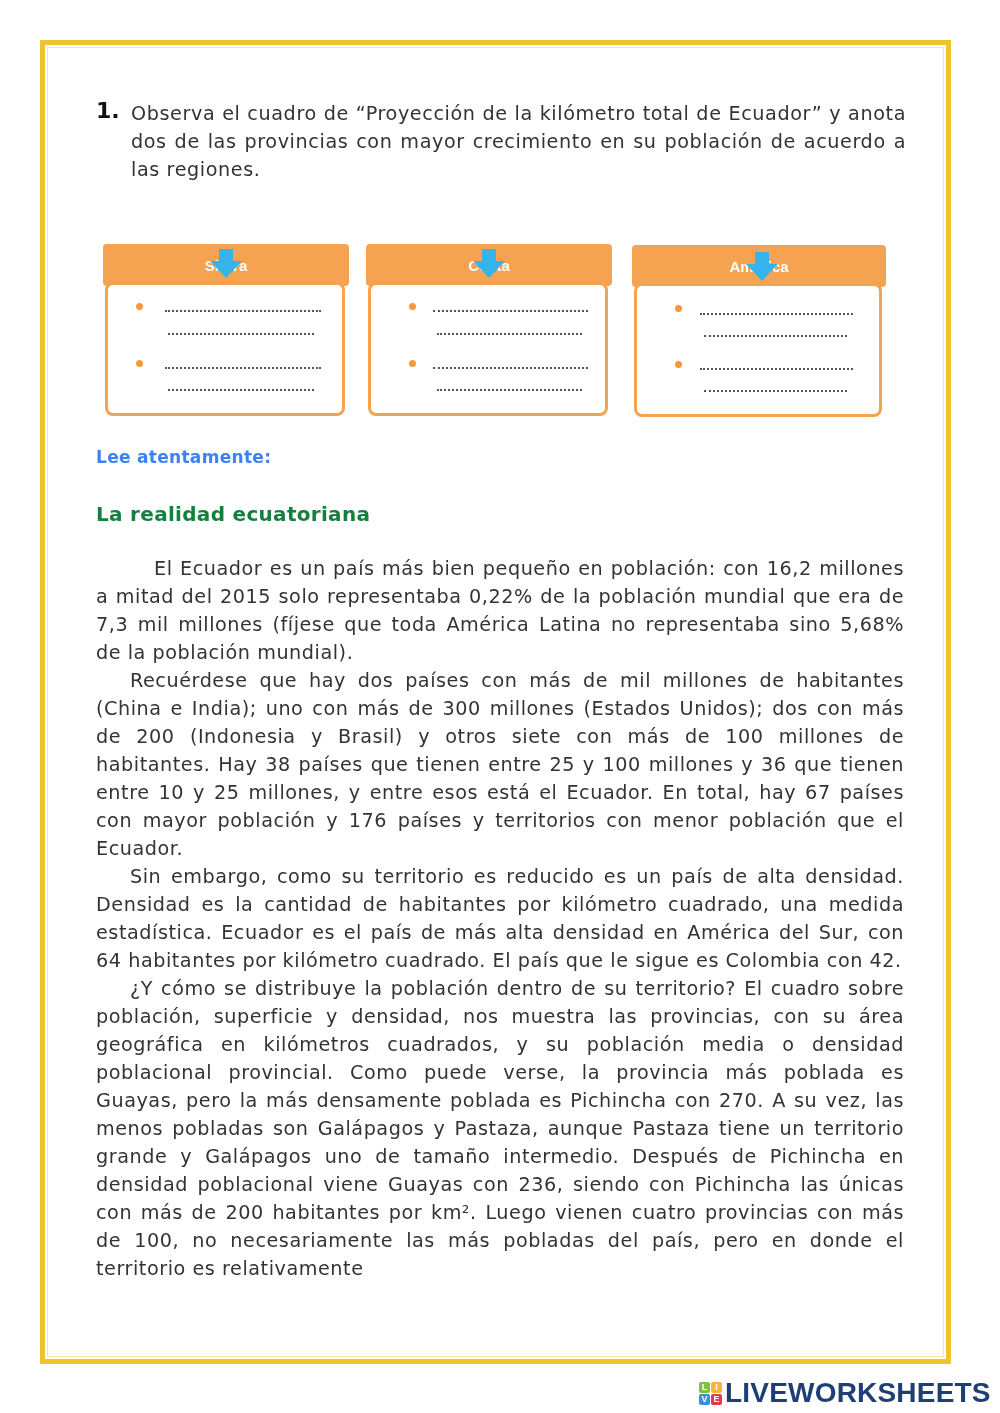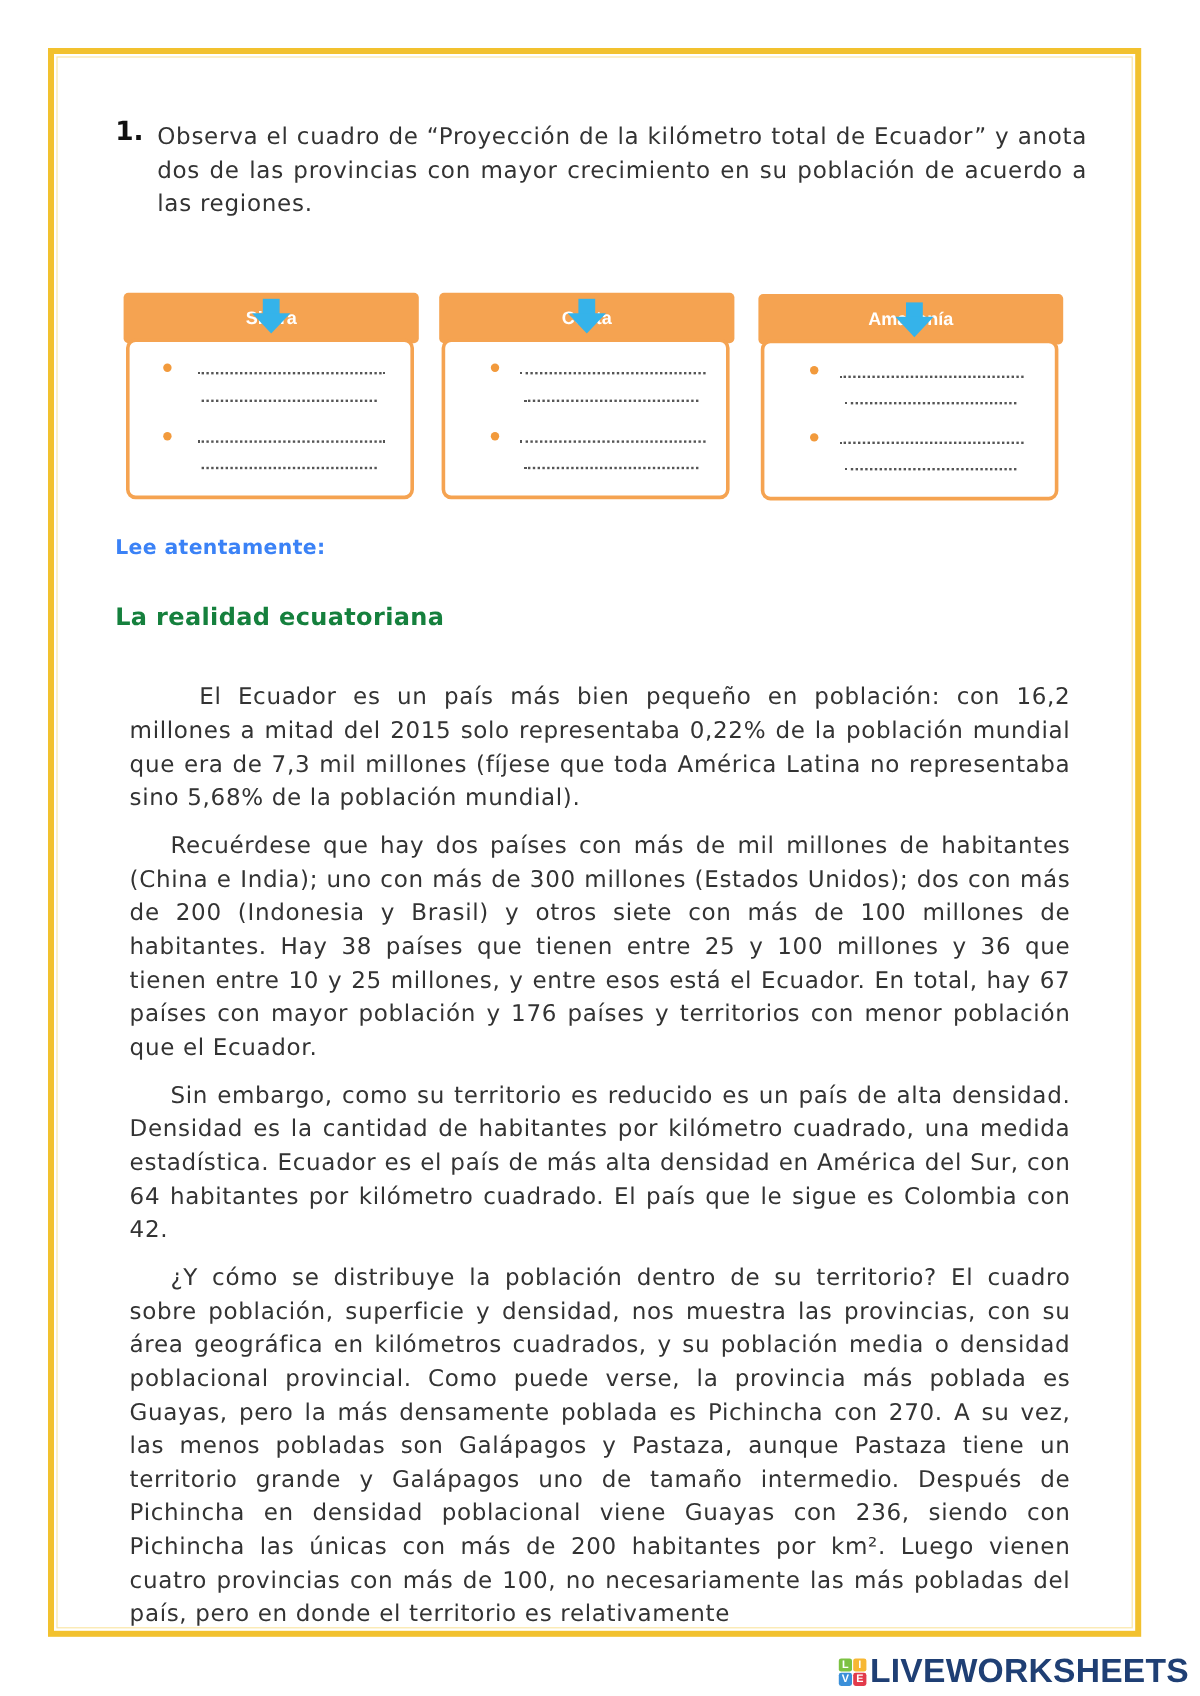--- a/index.html
+++ b/index.html
@@ -47,21 +47,21 @@
       position: absolute; height: 0; border-top: 2px dotted #555;
     }
 
     .lee { position: absolute; left: 96px; top: 447px; font-weight: bold; font-size: 17px; color: #3b82f6; letter-spacing: 0.3px; }
     .title-red { position: absolute; left: 96px; top: 502px; font-weight: bold; font-size: 20px; color: #15803d; letter-spacing: 0.3px; }
 
     .body-text {
       position: absolute; left: 96px; top: 555px; width: 808px;
       font-size: 19.2px; line-height: 28px; letter-spacing: 0.55px; color: #333;
     }
-    .body-text p { margin: 12px; text-align: justify; text-indent: 34px; }
+    .body-text p { margin: 0; text-align: justify; text-indent: 34px; }
     .body-text p.first { text-indent: 58px; }
 
     .logo {
       position: absolute; left: 699px; top: 1377px; display: flex; align-items: center;
     }
     .logo-tiles { display: grid; grid-template-columns: 11px 11px; grid-template-rows: 11px 11px; gap: 1px; margin-right: 3px; }
     .tile { font-family: "Liberation Sans", sans-serif; font-weight: bold; font-size: 9px; color: #fff; display: flex; align-items: center; justify-content: center; border-radius: 2px; }
     .logo-word {
       font-family: "Liberation Sans", sans-serif; font-weight: bold; font-size: 28px; color: #1f3f74; letter-spacing: 0.2px;
     }
@@ -100,21 +100,21 @@
     <div class="bullet" style="left:38px; top:18px;"></div>
     <div class="dots" style="left:62px; top:25px; width:155px;"></div>
     <div class="dots" style="left:66px; top:48px; width:145px;"></div>
     <div class="bullet" style="left:38px; top:75px;"></div>
     <div class="dots" style="left:62px; top:82px; width:155px;"></div>
     <div class="dots" style="left:66px; top:104px; width:145px;"></div>
   </div>
 </div>
 
 <div class="region" style="left:632px; top:205px;">
-  <div class="region-pill" style="width:254px;">Amazonía</div>
+  <div class="region-pill" style="width:254px;">América</div>
   <div class="arrow" style="left:114px; top:47px;">
       <div class="stem"></div>
       <div class="head"></div>
     </div>
   <div class="region-box" style="width:248px; top:78px;">
     <div class="bullet" style="left:38px; top:19px;"></div>
     <div class="dots" style="left:63px; top:27px; width:153px;"></div>
     <div class="dots" style="left:67px; top:49px; width:143px;"></div>
     <div class="bullet" style="left:38px; top:75px;"></div>
     <div class="dots" style="left:63px; top:82px; width:153px;"></div>

